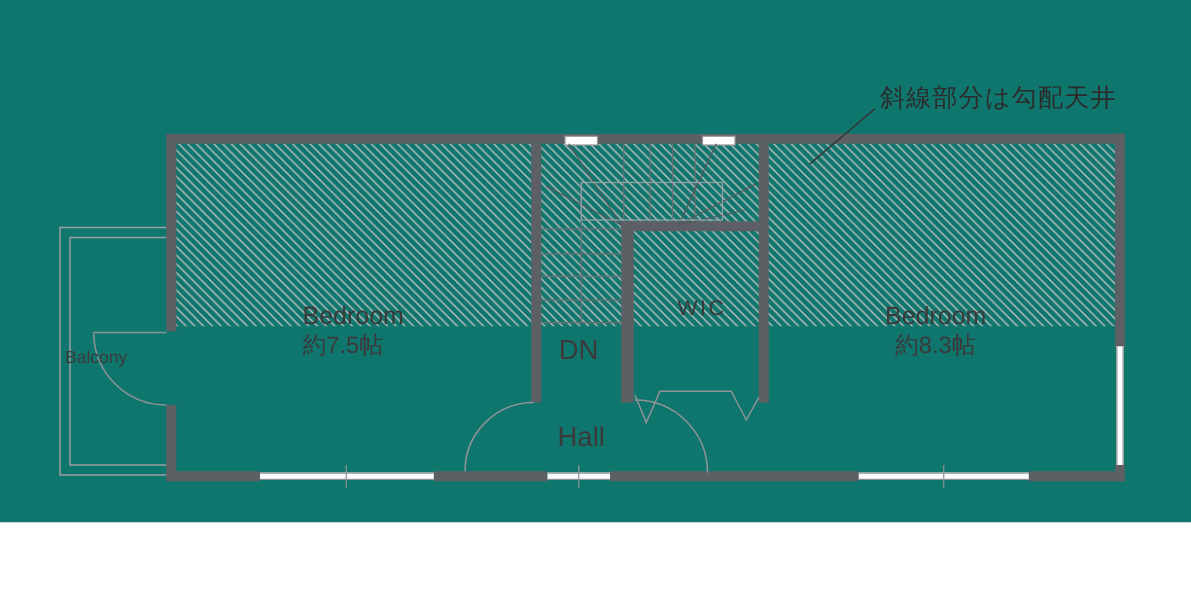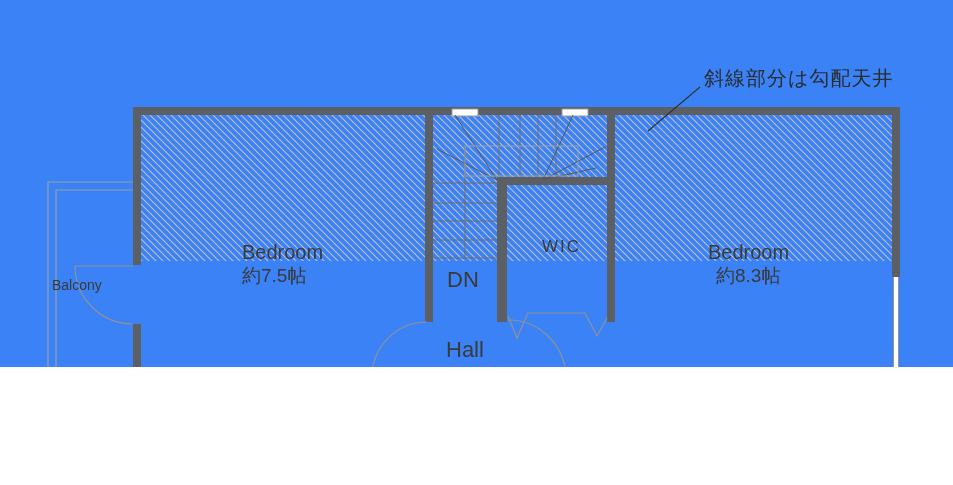--- a/index.html
+++ b/index.html
@@ -1,19 +1,19 @@
 <!DOCTYPE html>
 <html><head>
 <meta charset="utf-8">
 <style>
   html,body{margin:0;padding:0;background:#ffffff;}
   .stage{
     position:relative;
-    width:953px;height:367px;
-    background:#3b82f6;
+    width:953px;height:418px;
+    background:#0f766e;
     font-family:"Liberation Sans","DejaVu Sans",sans-serif;
     overflow:hidden;
   }
   svg text{
     font-family:"Liberation Sans","DejaVu Sans",sans-serif;
     fill:#3a3a3a;
   }
   .t-room{font-size:20px;}
   .t-size{font-size:19px;}
   .t-wic{font-size:17px;letter-spacing:2px;}

